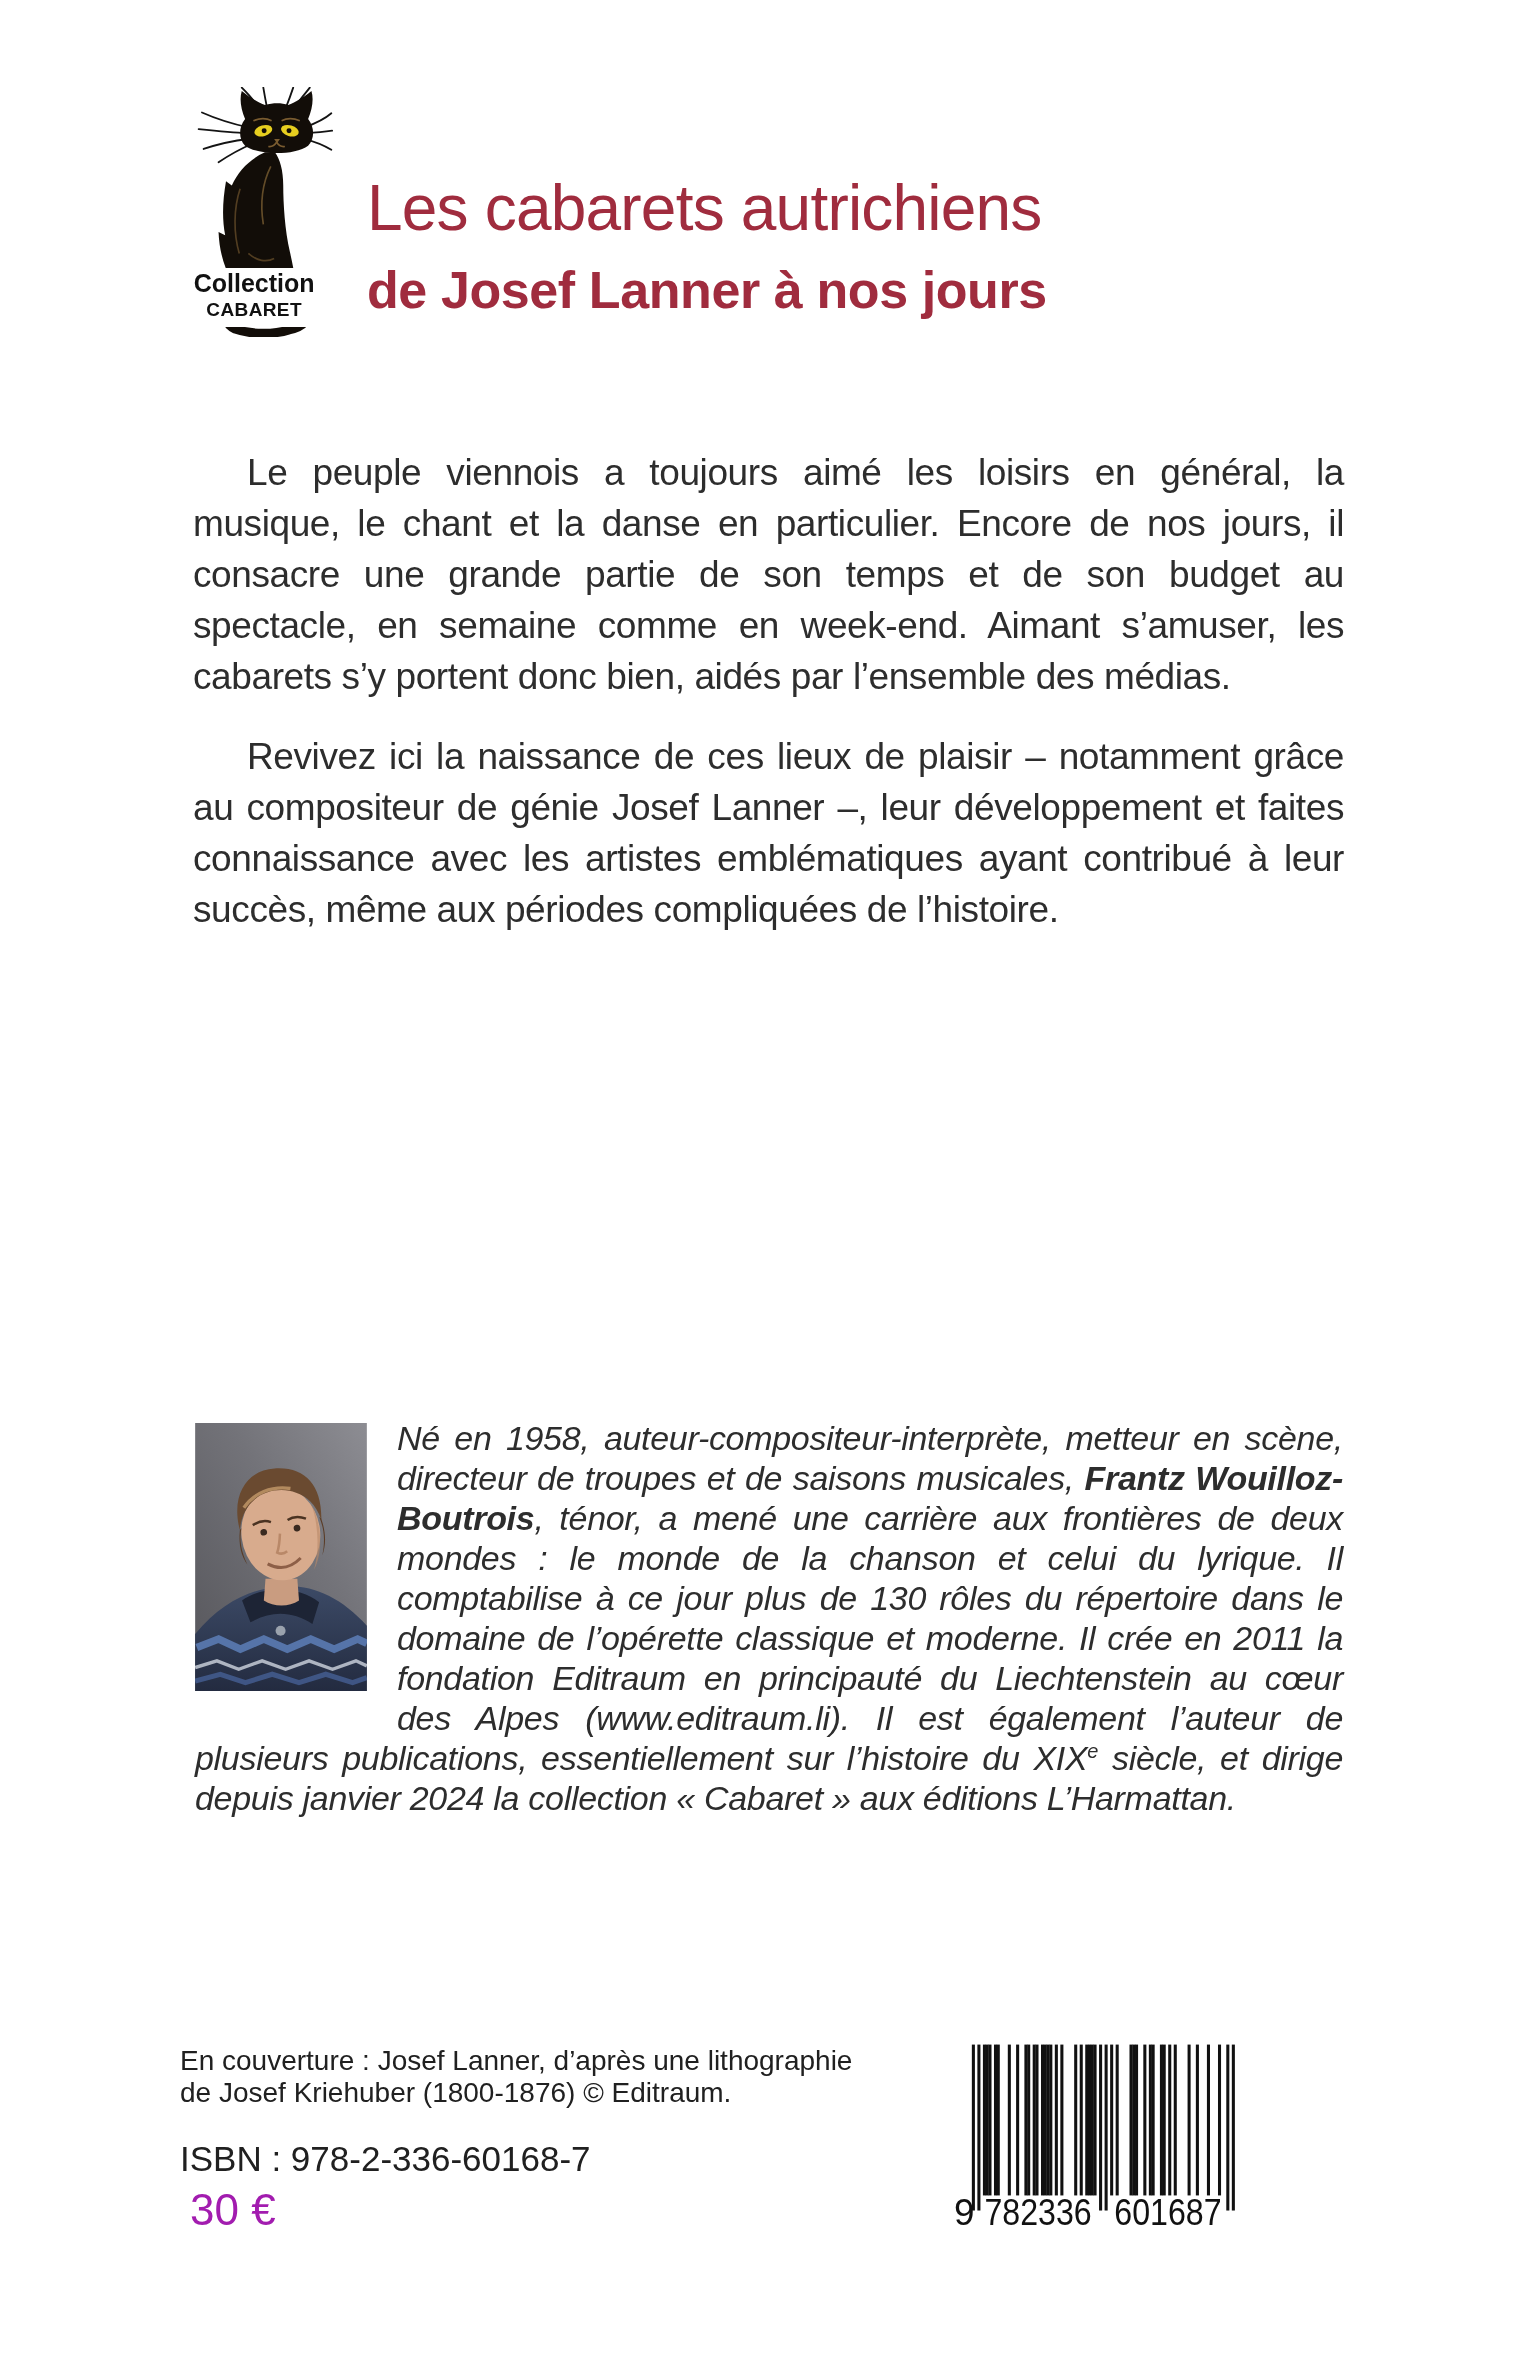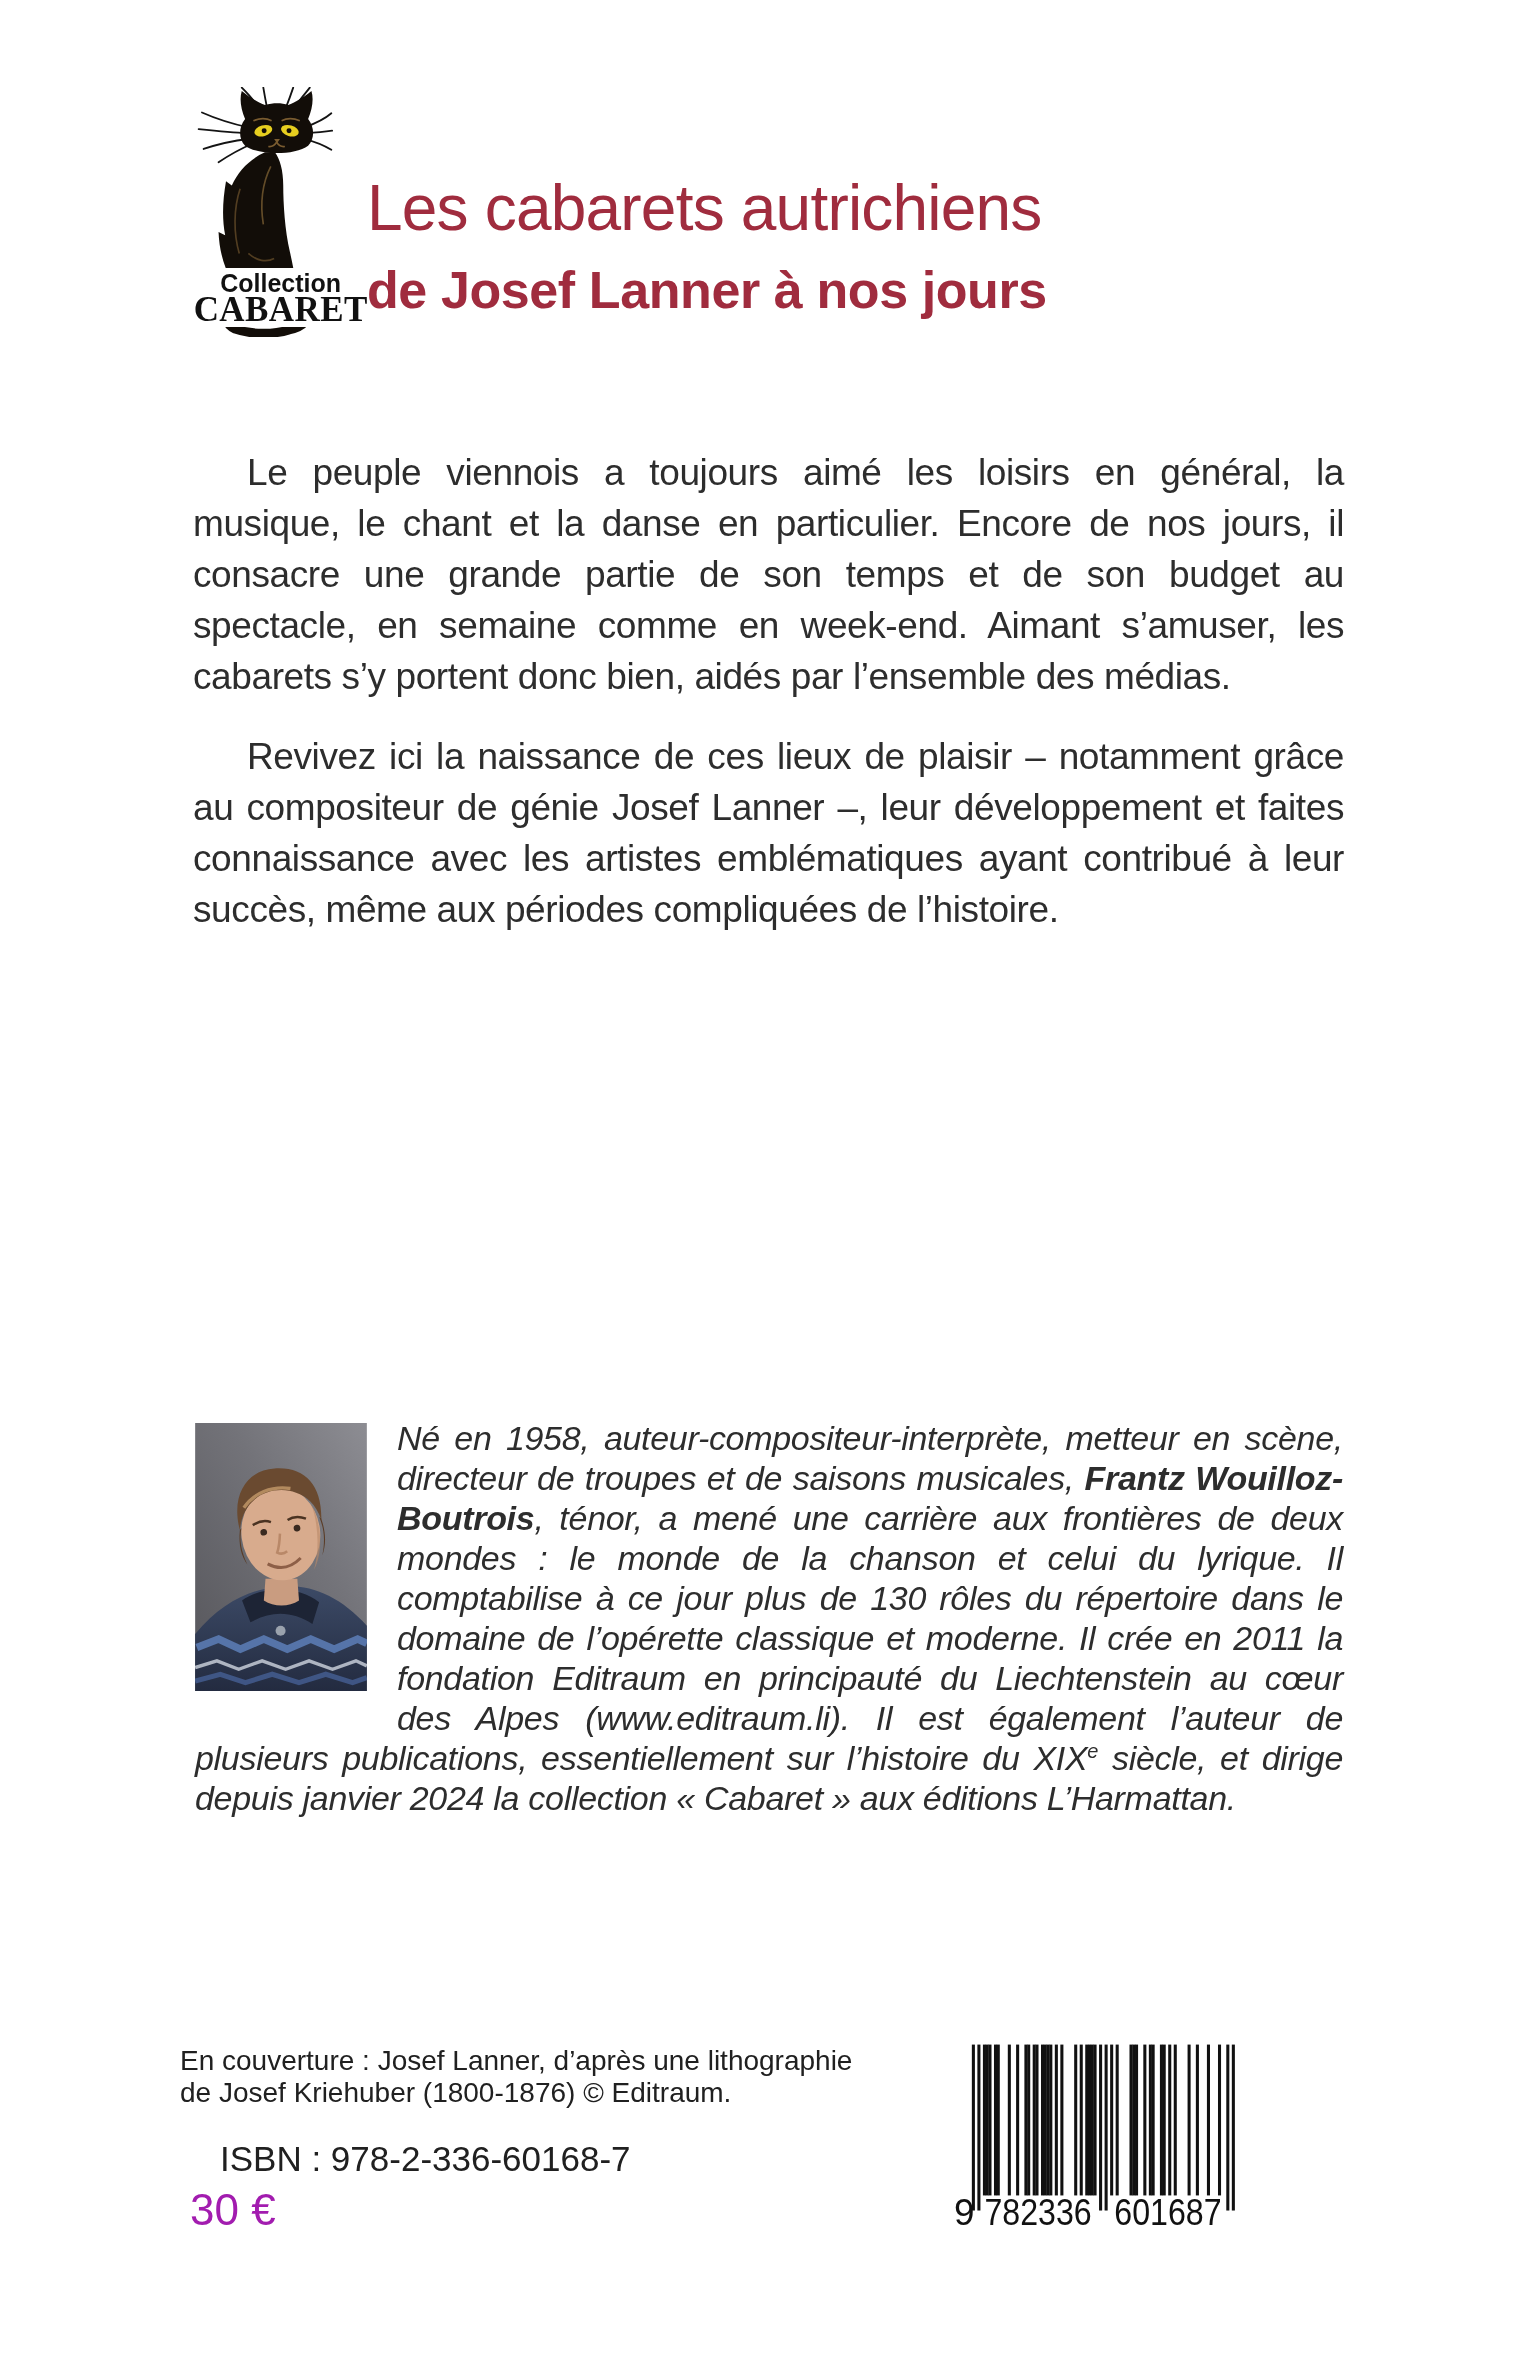--- a/index.html
+++ b/index.html
@@ -24,21 +24,21 @@
   .logo svg{position:absolute;left:0;top:0;width:100%;height:100%;}
   .logo-text{
     position:absolute;left:0px;top:181px;
     background:#ffffff;
     padding:1.7px 5px 2.5px 1.7px;
     text-align:center;
     color:var(--logo-text);
     white-space:nowrap;
   }
   .logo-line1{display:block;font-weight:bold;font-size:25px;line-height:26px;text-align:center;}
-  .logo-line2{display:block;font-weight:bold;font-size:35px;line-height:28.5px;letter-spacing:0.4px;font-family:Liberation Serif, serif;}
+  .logo-line2{display:block;font-weight:bold;font-size:19px;line-height:28.5px;letter-spacing:0.4px;}
 
   
   .titles{position:absolute;left:367px;top:173px;color:var(--accent);}
   .title{margin:0;font-size:64px;line-height:70px;font-weight:normal;letter-spacing:-0.8px;white-space:nowrap;}
   .subtitle{margin:20px 0 0;font-size:52px;line-height:55px;font-weight:bold;letter-spacing:-0.4px;white-space:nowrap;}
 
   
   .intro{
     position:absolute;left:193px;top:447px;width:1151px;
     font-size:37px;line-height:51px;letter-spacing:-0.4px;
@@ -56,21 +56,21 @@
     float:left;width:172px;height:268px;
     margin:5px 30px 11.7px 0;
   }
   .photo svg{display:block;width:100%;height:100%;}
   .author-name{font-weight:bold;}
   .ord{font-size:20px;line-height:0;vertical-align:super;}
 
   
   .credit{position:absolute;left:180px;top:2045px;font-size:28px;line-height:32px;color:#202020;}
   .credit span{display:block;}
-  .isbn{position:absolute;left:180px;top:2139px;font-size:35px;color:#202020;white-space:nowrap;margin-left:40px;}
+  .isbn{position:absolute;left:180px;top:2139px;font-size:35px;color:#202020;white-space:nowrap;}
   .price{position:absolute;left:190px;top:2185px;font-size:44px;color:#a21caf;white-space:nowrap;}
   .barcode{position:absolute;left:940px;top:2030px;width:295px;height:206px;}
   .barcode svg{display:block;width:100%;height:100%;}
   .bc-digit{font-family:"Liberation Sans","DejaVu Sans",sans-serif;font-size:44px;fill:#111;}
 </style>
 </head>
 <body>
 
 <div class="page">
 

